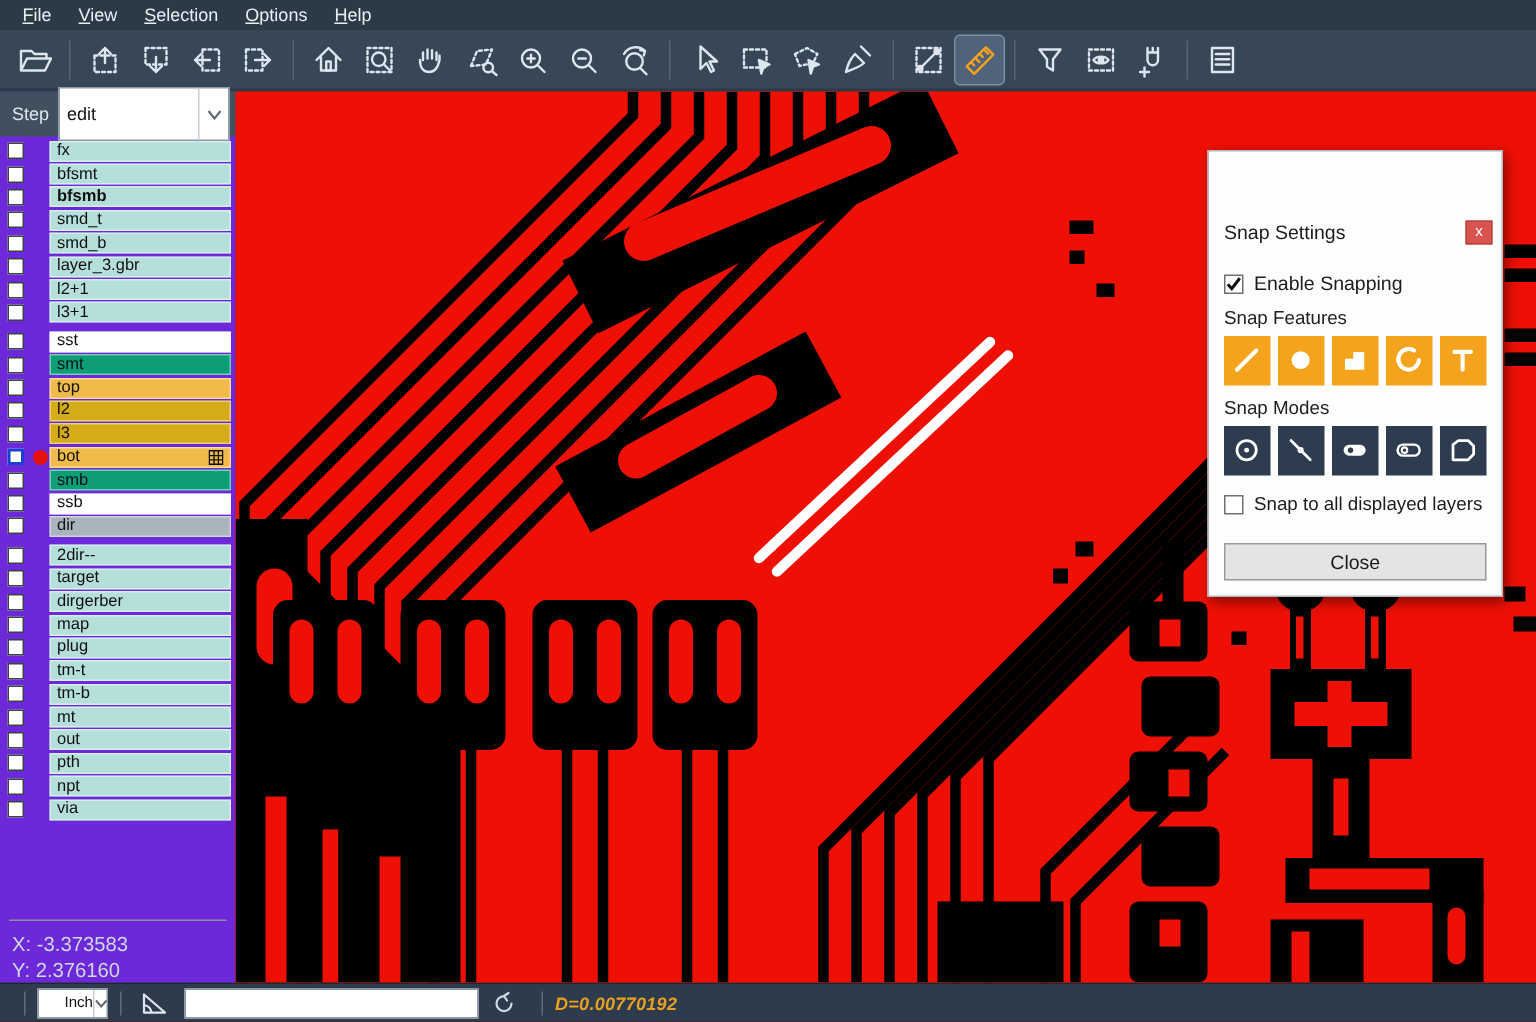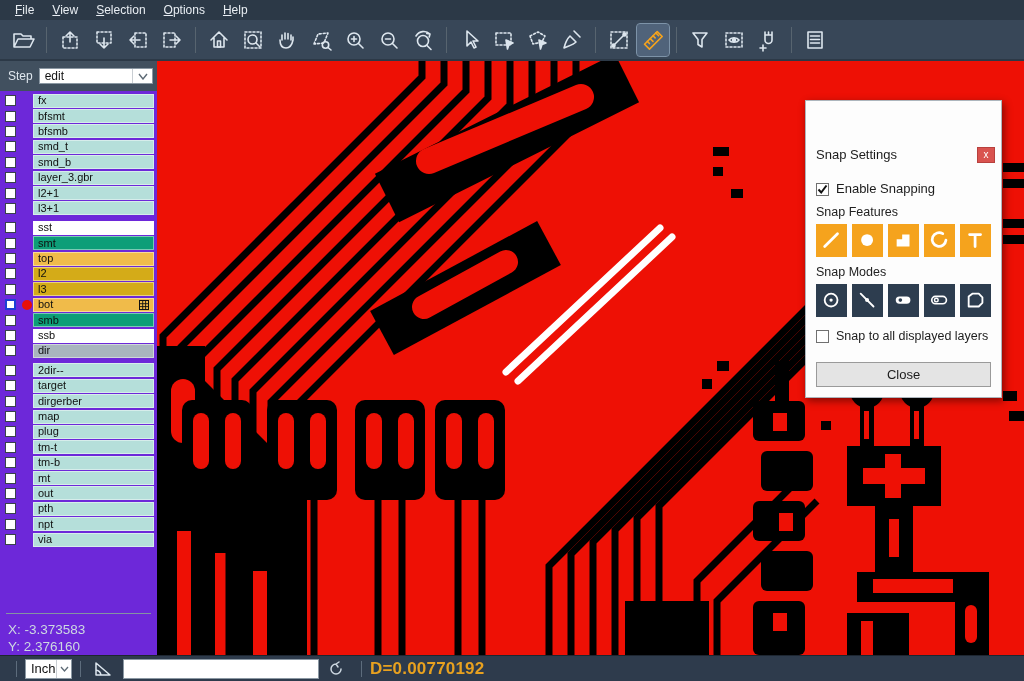--- a/index.html
+++ b/index.html
@@ -19,21 +19,21 @@
   .tool-btn.active svg{stroke:#f5a31d;}
   .tb-sep{width:1px;height:26px;background:#57646f;margin:0 6px;}
 
   
   .main{position:relative;display:flex;height:594px;}
 
   
   .sidebar{position:relative;width:157px;background:#6d28d9;flex:0 0 157px;}
   .step-row{height:30px;display:flex;align-items:center;padding:0 4px;background:#41505f;}
   .step-label{color:#dfe7ee;font-size:12px;margin:0 6px 0 4px;}
-  .step-select{flex:1;height:16px;background:#fff;border:1px solid #8b98a3;display:flex;align-items:center;position:relative;}
+  .step-select{flex:1;height:36px;background:#fff;border:1px solid #8b98a3;display:flex;align-items:center;position:relative;}
   .step-select .val{font-size:12px;color:#111;padding-left:5px;flex:1;}
   .step-select .chev{width:20px;height:100%;border-left:1px solid #c9ced3;display:flex;align-items:center;justify-content:center;}
   .layer-list{padding-top:2px;}
   .layer-group{margin-bottom:4px;}
   .layer-row{height:15.4px;display:flex;align-items:center;position:relative;}
   .cb{width:11px;height:11px;background:#fff;border:1px solid #3a424a;margin-left:5px;flex:0 0 11px;}
   .cb.cb-active{border:2px solid #1b3fd4;}
   .reddot{position:absolute;left:22px;width:10px;height:10px;border-radius:50%;background:#e8100a;}
   .layer-label{flex:1;margin-left:17px;margin-right:3px;height:14px;font-size:11px;color:#101010;
     padding-left:4px;display:flex;align-items:center;border:1px solid rgba(255,255,255,.45);line-height:13px;}
@@ -61,26 +61,26 @@
   .snap-btn{width:33px;height:33px;display:flex;align-items:center;justify-content:center;border:none;padding:0;}
   .snap-btn.feature{background:#f5a31d;}
   .snap-btn.mode{background:#2d3d4f;}
   .snap-btn svg{stroke:#fff;fill:none;stroke-linecap:round;stroke-linejoin:round;}
   .dlg-close-btn{margin-top:10px;width:100%;height:25px;background:#e4e4e4;border:1px solid #9a9a9a;font-size:13px;color:#1c1c1c;}
 
   
   .statusbar{height:26px;background:#2e3b4c;display:flex;align-items:center;border-top:1px solid #1d2631;padding-left:8px;}
   .sb-sep{width:1px;height:16px;background:#5d6c7c;margin:0 8px;}
   .unit-select{width:47px;height:20px;background:#fff;border:1px solid #8b98a3;display:flex;align-items:center;}
-  .unit-select .val{flex:1;font-size:13px;color:#111;padding-left:5px;}
+  .unit-select .val{flex:1;font-size:10px;color:#111;padding-left:17px;}
   .unit-select .chev{width:15px;height:100%;border-left:1px solid #c9ced3;display:flex;align-items:center;justify-content:center;}
   .angle-ic{display:flex;margin:0 4px;}
   .measure-input{width:196px;height:20px;border:1px solid #8b98a3;background:#fff;font-size:12px;padding:0 4px;margin-left:6px;}
   .sync-ic{margin:0 8px;display:flex;}
-  .dist{color:#e8a11f;font-size:17px;font-weight:bold;letter-spacing:.2px;}
+  .dist{color:#e8a11f;font-size:12px;font-weight:bold;letter-spacing:.2px;font-style:italic;}
 </style>
 </head>
 <body>
 
 <div class="app">
 
   <div class="menubar" id="menubar">
       <div class="menu-item"><u>F</u>ile</div>
       <div class="menu-item"><u>V</u>iew</div>
       <div class="menu-item"><u>S</u>election</div>
@@ -293,21 +293,21 @@
             <div class="layer-row">
               <span class="cb"></span>
               <div class="layer-label" style="background: rgb(181, 223, 218);">fx</div>
             </div>
             <div class="layer-row">
               <span class="cb"></span>
               <div class="layer-label" style="background: rgb(181, 223, 218);">bfsmt</div>
             </div>
             <div class="layer-row">
               <span class="cb"></span>
-              <div class="layer-label" style="background: rgb(181, 223, 218);">bfsmb</div>
+              <div class="layer-label" style="background: rgb(181, 223, 218); font-weight: bold;">bfsmb</div>
             </div>
             <div class="layer-row">
               <span class="cb"></span>
               <div class="layer-label" style="background: rgb(181, 223, 218);">smd_t</div>
             </div>
             <div class="layer-row">
               <span class="cb"></span>
               <div class="layer-label" style="background: rgb(181, 223, 218);">smd_b</div>
             </div>
             <div class="layer-row">

